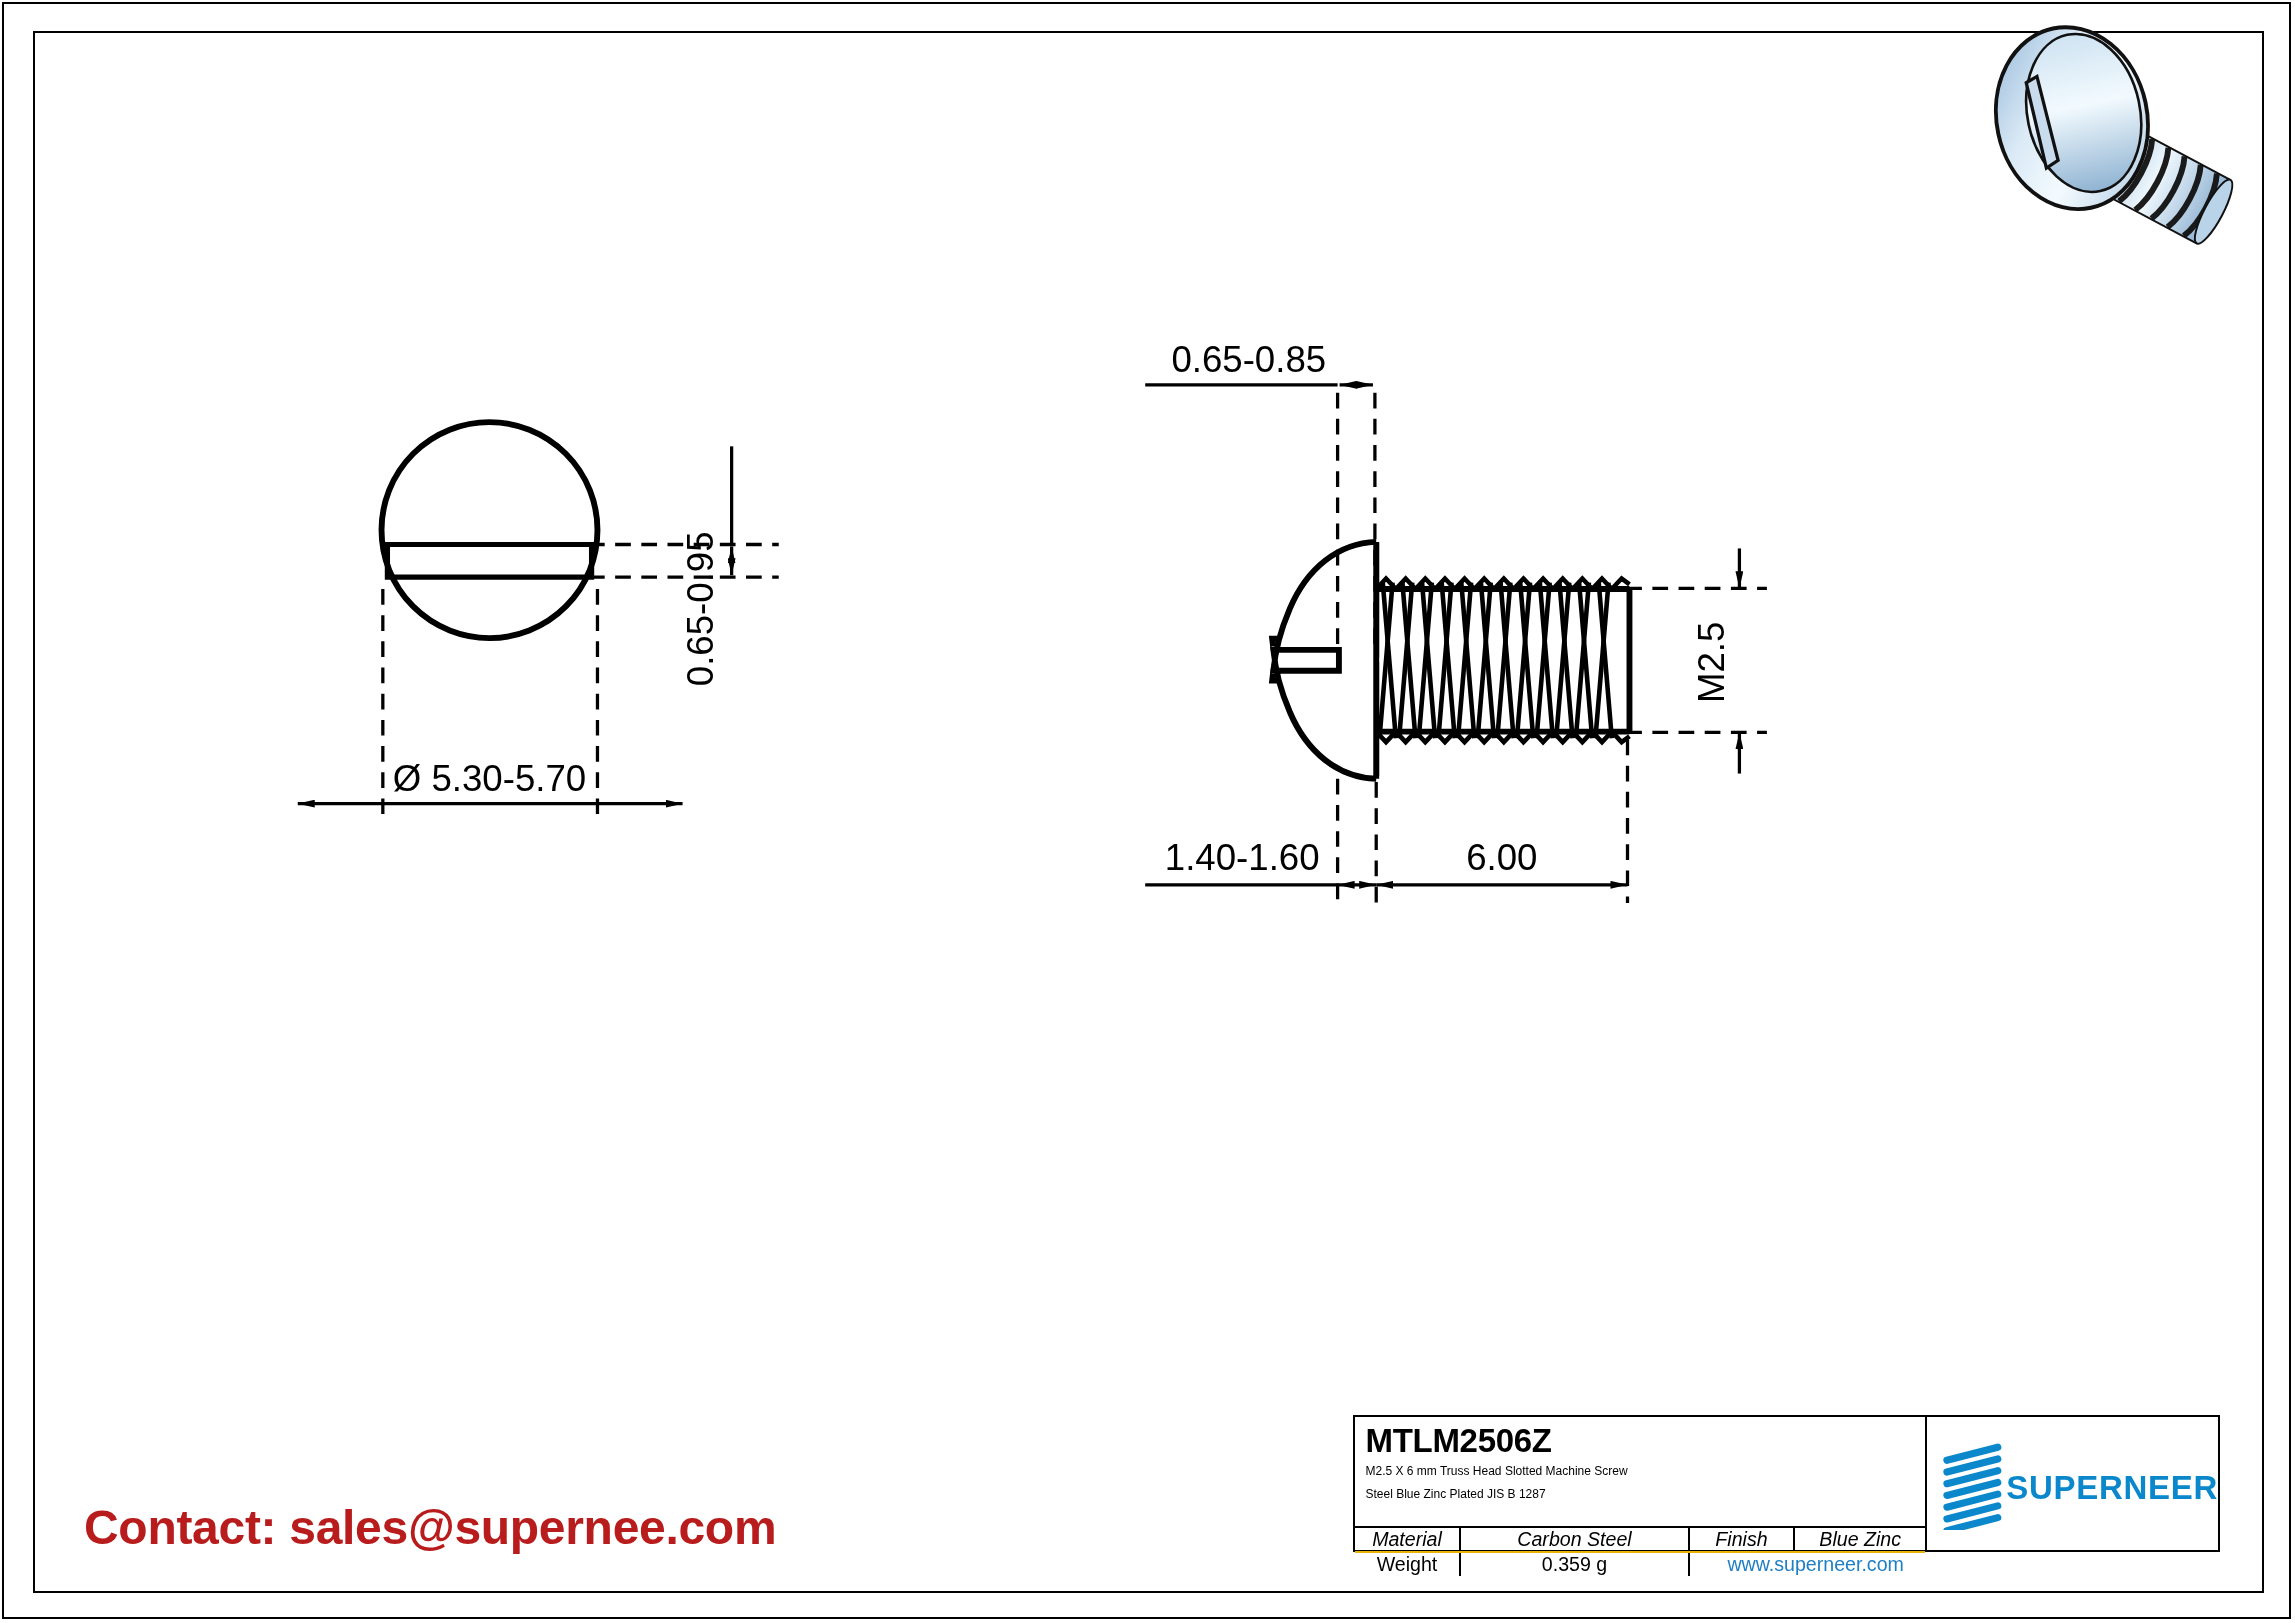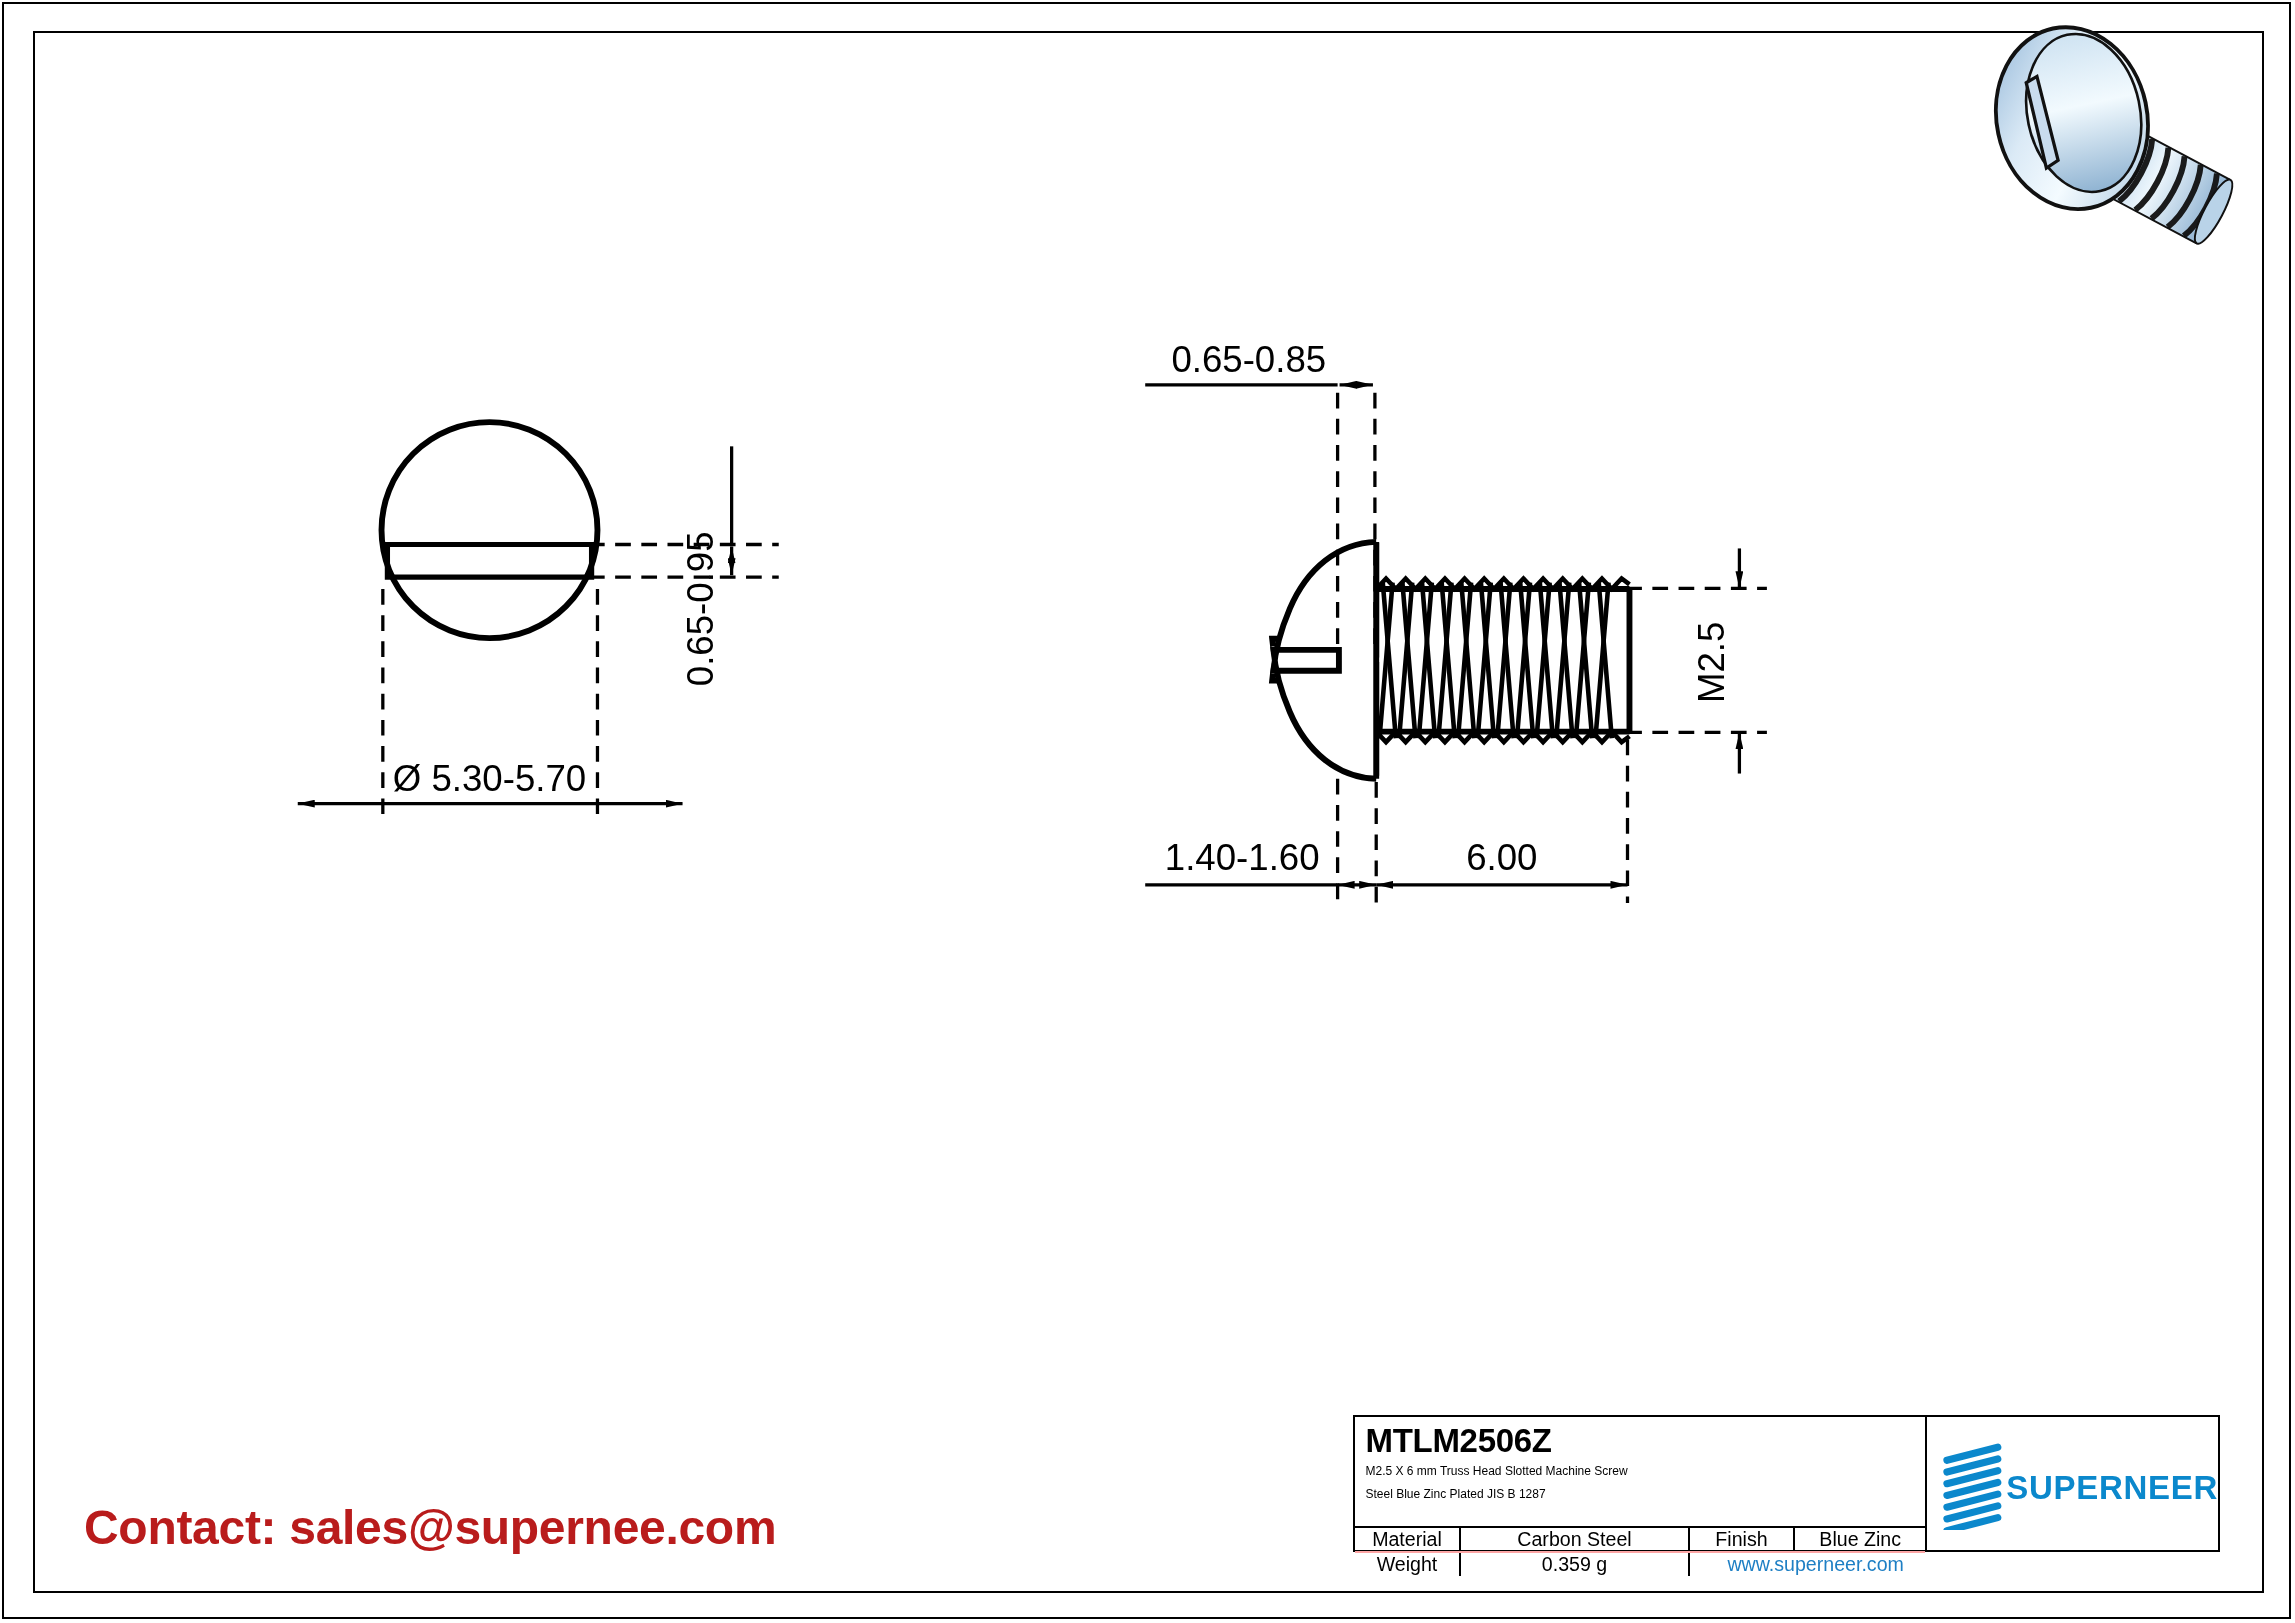--- a/index.html
+++ b/index.html
@@ -97,21 +97,21 @@
     line-height: 23.6px;
     color: #000;
     white-space: nowrap;
   }
   .tb-row {
     flex: 1 1 0;
     display: flex;
     flex-direction: row;
     box-sizing: border-box;
   }
-  .tb-row.row-top { border-bottom: 2px solid #fca5a5; }
+  .tb-row.row-top { border-bottom: 2px solid #eab308; font-style: italic; }
   .tb-cell {
     box-sizing: border-box;
     display: flex;
     align-items: center;
     justify-content: center;
     font-size: 19.6px;
     color: #000;
     border-right: 2px solid #000;
     white-space: nowrap;
   }

